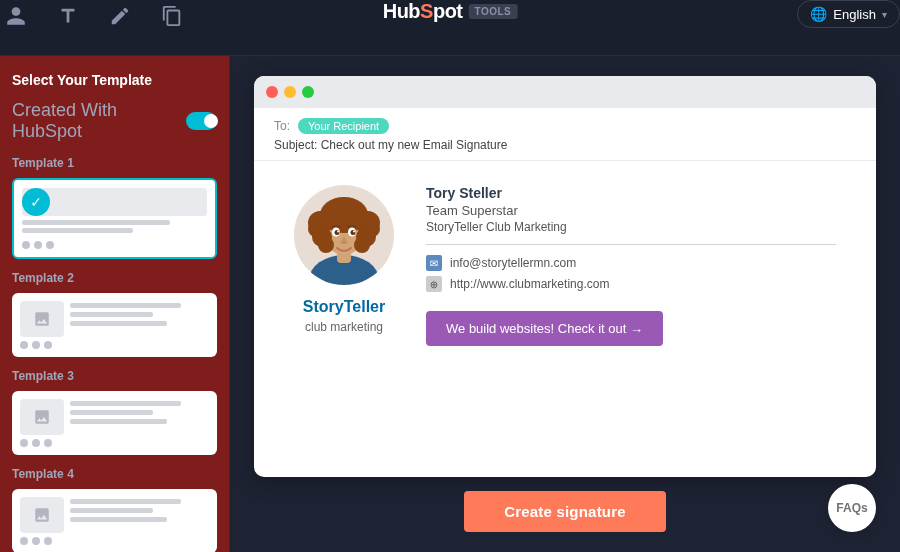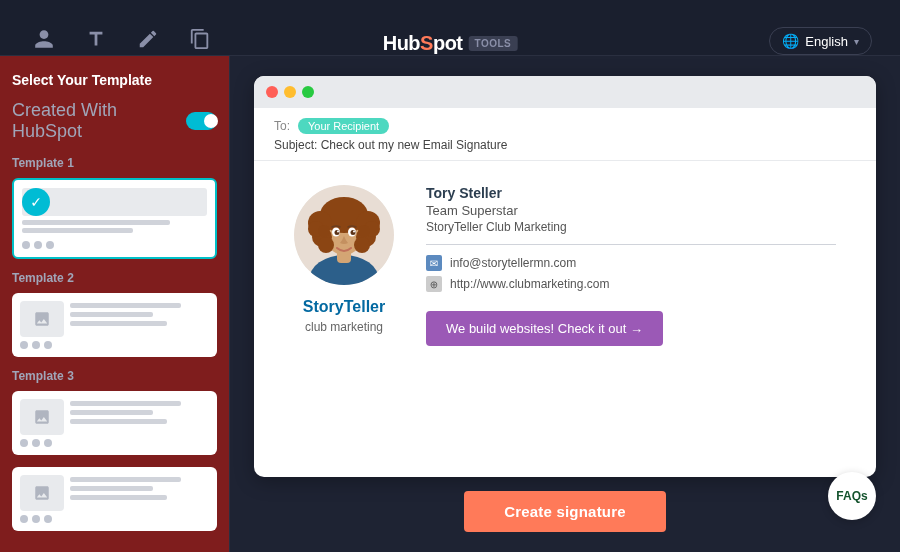--- a/index.html
+++ b/index.html
@@ -12,22 +12,22 @@
       overflow: hidden;
       display: flex;
       flex-direction: column;
     }
 
     
     .top-nav {
       background: #1a1f2e;
       height: 56px;
       display: flex;
-      align-items: flex-end;
-      padding: 0 28px;
+      align-items: flex-start;
+      padding: 0 0;
       border-bottom: 1px solid #2a2f40;
       flex-shrink: 0;
     }
     .nav-icons {
       display: flex;
       gap: 20px;
       align-items: center;
     }
     .nav-icon {
       width: 32px;
@@ -408,24 +408,24 @@
       padding: 12px 40px;
       font-size: 15px;
       font-weight: 600;
       cursor: pointer;
       letter-spacing: 0.2px;
     }
 
     
     .faqs-btn {
       position: absolute;
-      bottom: 32px;
+      bottom: 20px;
       right: 24px;
       background: #fff;
-      color: #14532d;
+      color: #737373;
       border: none;
       border-radius: 50%;
       width: 48px;
       height: 48px;
       font-size: 12px;
       font-weight: 600;
       cursor: pointer;
       box-shadow: 0 2px 8px rgba(0,0,0,0.2);
       display: flex;
       align-items: center;
@@ -533,20 +533,21 @@
           <div class="tline w70"></div>
         </div>
       </div>
       <div class="template-dots">
         <div class="tdot"></div>
         <div class="tdot"></div>
         <div class="tdot"></div>
       </div>
     </div>
 
+    <div class="template-section-label">Template 4</div>
     <div class="template-card">
       <div class="template-inner">
         <div class="template-img-placeholder">
           <svg viewBox="0 0 24 24">
               <path d="M21 19V5c0-1.1-.9-2-2-2H5c-1.1 0-2 .9-2 2v14c0 1.1.9 2 2 2h14c1.1 0 2-.9 2-2zM8.5 13.5l2.5 3.01L14.5 12l4.5 6H5l3.5-4.5z"></path>
             </svg>
         </div>
         <div class="template-lines">
           <div class="tline w80"></div>
           <div class="tline w60"></div>

